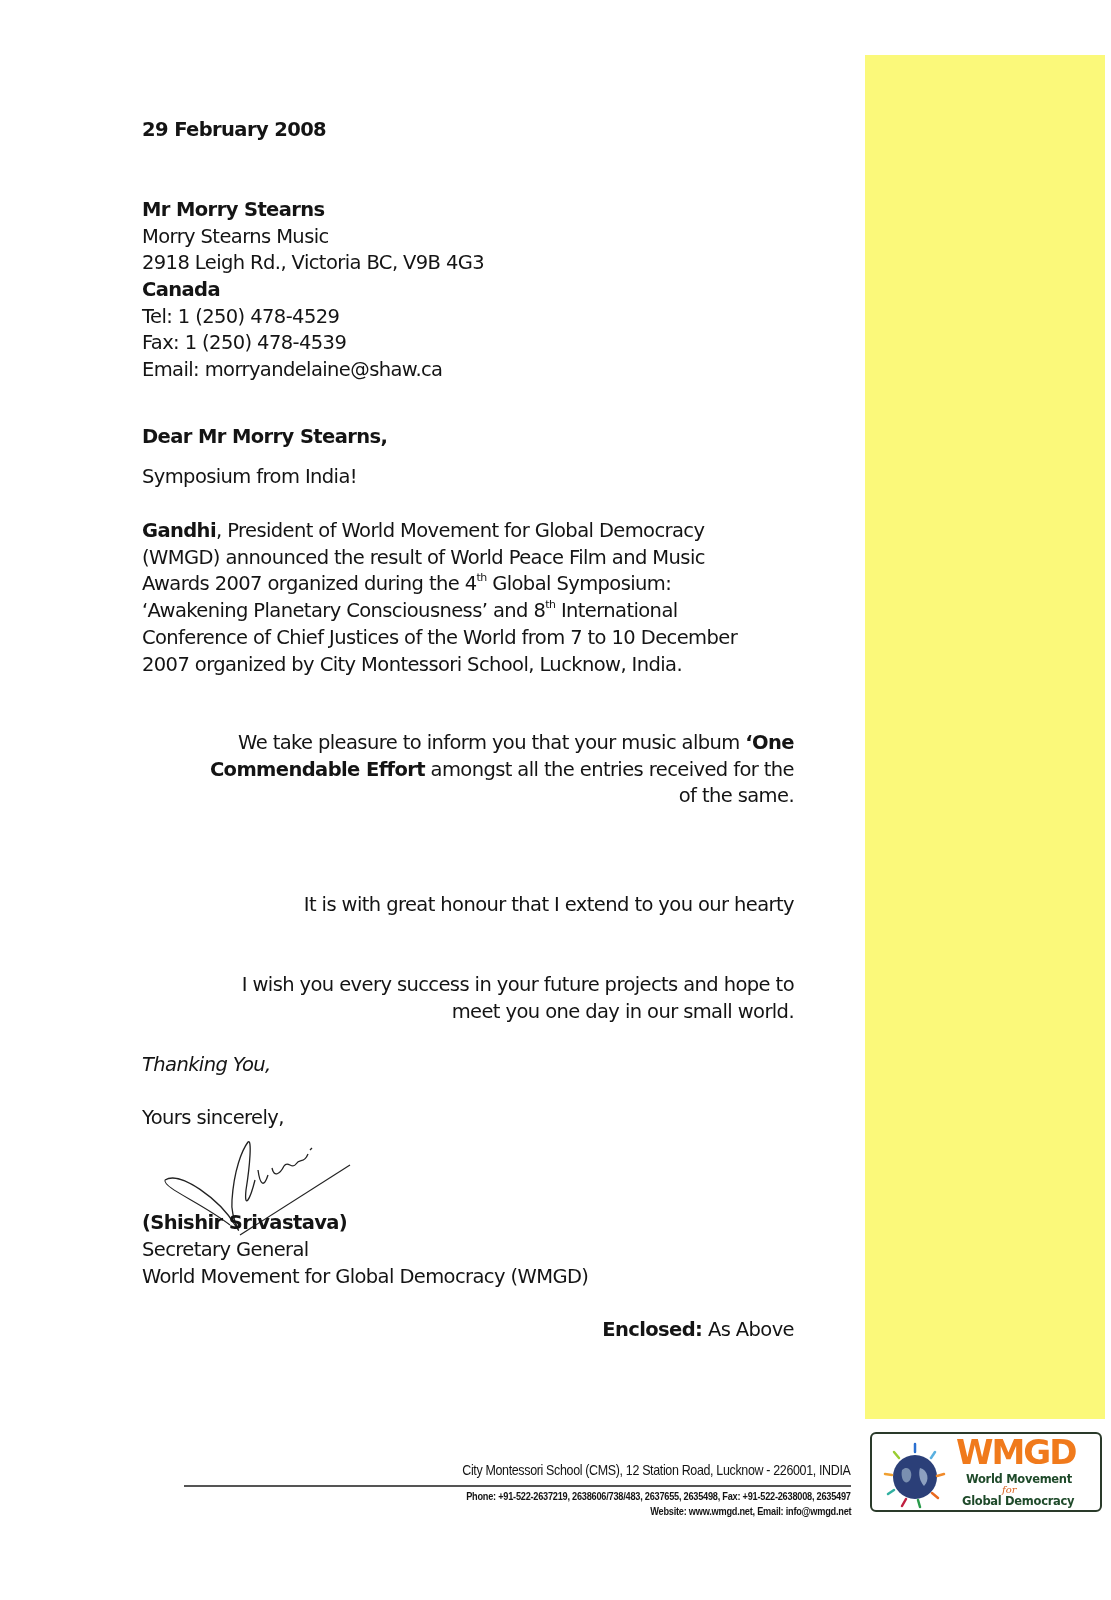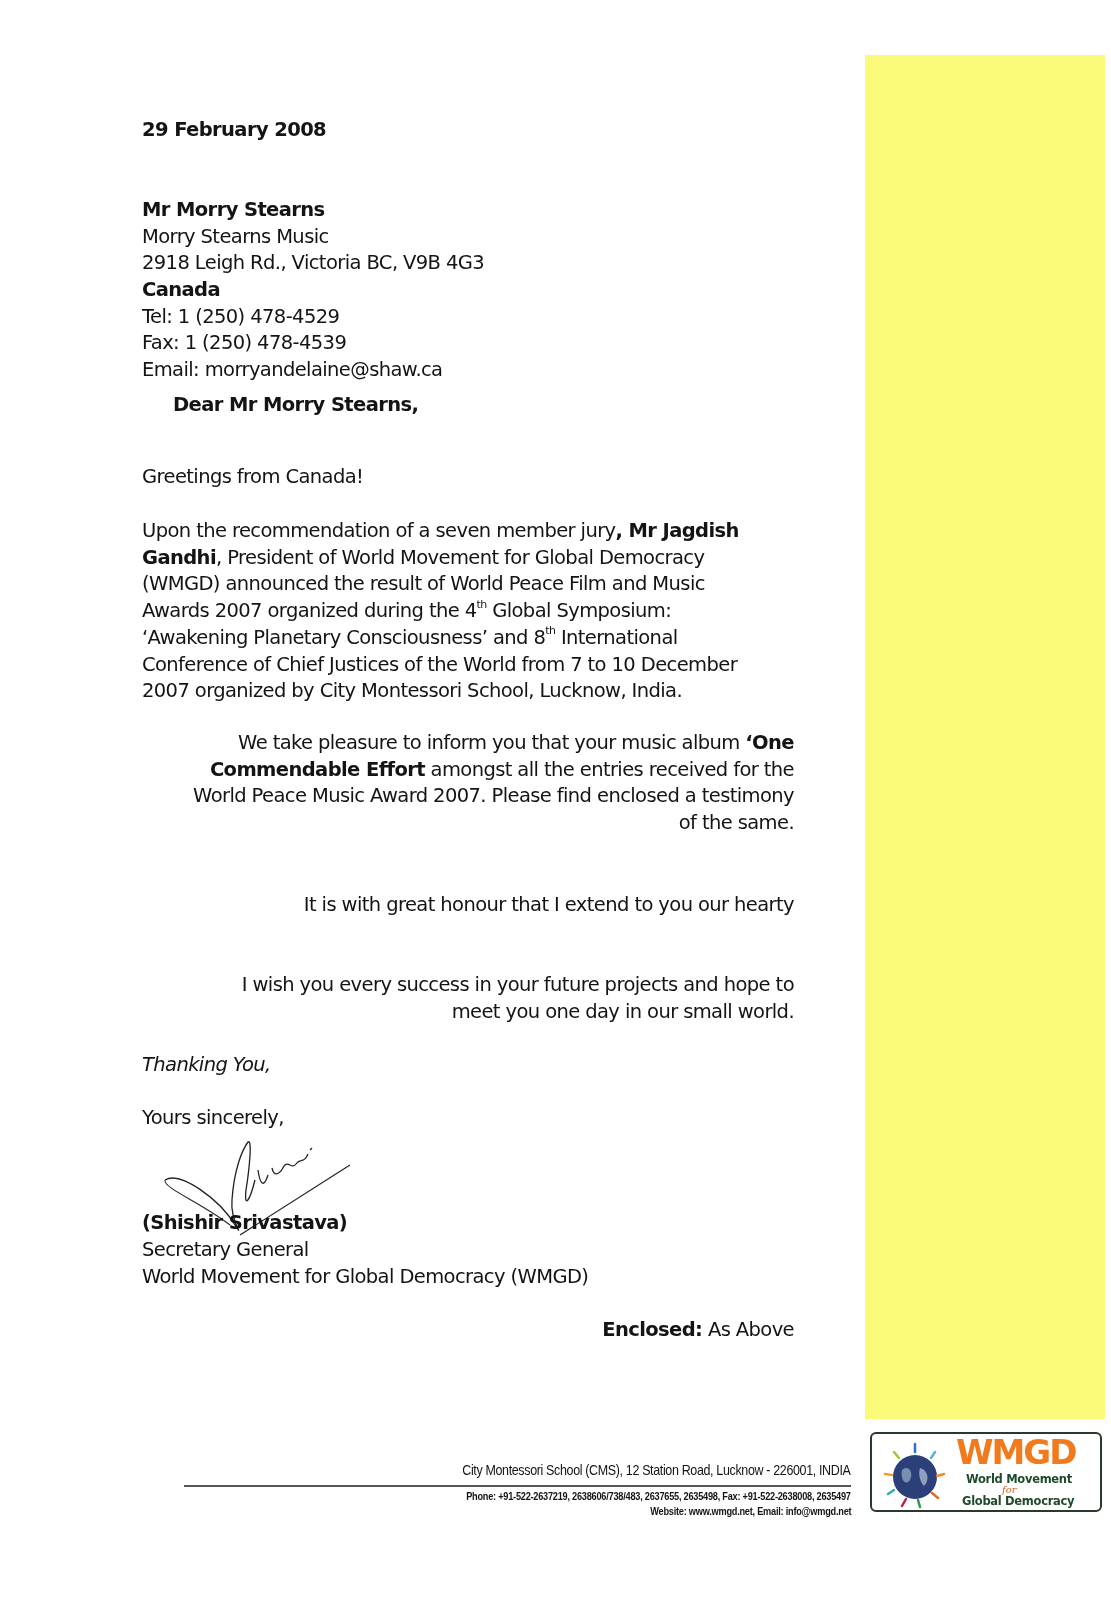--- a/index.html
+++ b/index.html
@@ -57,37 +57,35 @@
 <div>
   <div class="text b" style="top:197px;">Mr Morry Stearns</div>
   <div class="text" style="top:224px;">Morry Stearns Music</div>
   <div class="text" style="top:250px;">2918 Leigh Rd., Victoria BC, V9B 4G3</div>
   <div class="text b" style="top:277px;">Canada</div>
   <div class="text" style="top:304px;">Tel: 1 (250) 478-4529</div>
   <div class="text" style="top:330px;">Fax: 1 (250) 478-4539</div>
   <div class="text" style="top:357px;">Email: morryandelaine@shaw.ca</div>
 </div>
 
-<div class="text b" style="top:392px;margin-left:31px;">Dear Mr Morry Stearns,</div>
-<div class="text" style="top:464px;">Greetings from Canada!</div>
+<div class="text b" style="top:424px;">Dear Mr Morry Stearns,</div>
+<div class="text" style="top:464px;">Symposium from India!</div>
 
 <div class="text justify" style="top:518px;">
-  <span class="line"><span>Upon the recommendation of a seven member jury</span><span class="b">, Mr Jagdish</span></span>
   <span class="line"><span class="b">Gandhi</span><span>, President of World Movement for Global Democracy</span></span>
   <span class="line">(WMGD) announced the result of World Peace Film and Music</span>
   <span class="line"><span>Awards 2007 organized during the 4</span><sup>th</sup><span> Global Symposium:</span></span>
   <span class="line"><span>‘Awakening Planetary Consciousness’ and 8</span><sup>th</sup><span> International</span></span>
   <span class="line">Conference of Chief Justices of the World from 7 to 10 December</span>
   <span class="line">2007 organized by City Montessori School, Lucknow, India.</span>
 </div>
 
 <div class="text" style="top:730px;">
   <span class="line"><span>We take pleasure to inform you that your music album </span><span class="b">‘One</span></span>
   <span class="line"><span class="b">Commendable Effort</span><span> amongst all the entries received for the</span></span>
-  <span class="line">World Peace Music Award 2007. Please find enclosed a testimony</span>
   <span class="line">of the same.</span>
 </div>
 
 <div class="text" style="top:892px;">
   <span class="line">It is with great honour that I extend to you our hearty</span>
 </div>
 
 <div class="text" style="top:972px;">
   <span class="line">I wish you every success in your future projects and hope to</span>
   <span class="line">meet you one day in our small world.</span>

